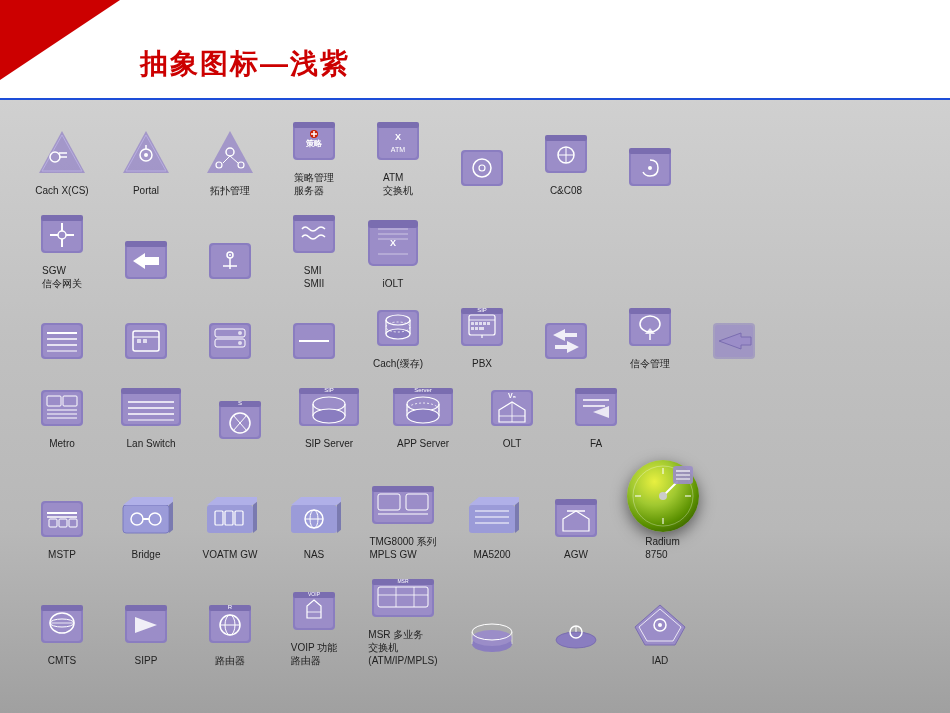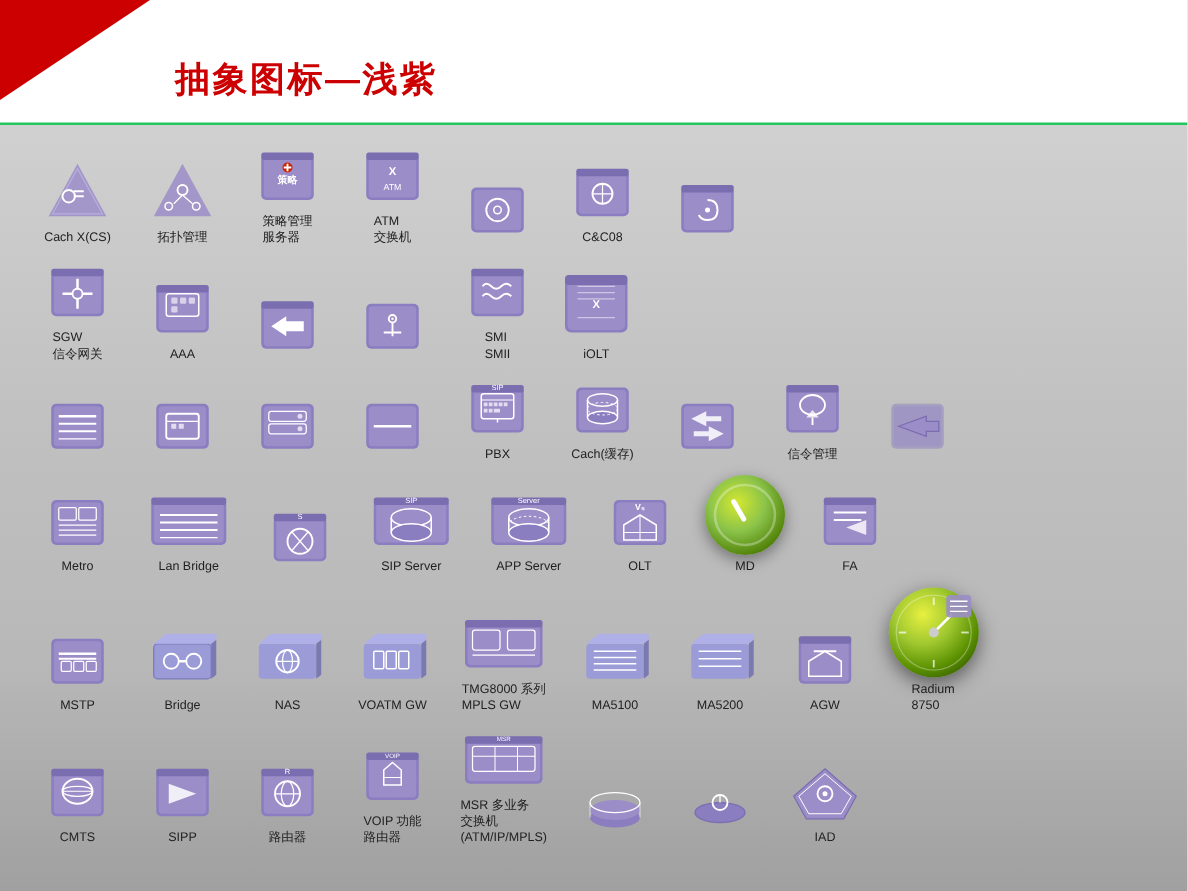--- a/index.html
+++ b/index.html
@@ -10,21 +10,21 @@
       font-family: Arial, "Microsoft YaHei", sans-serif;
       overflow: hidden;
       position: relative;
     }
 
     
     .header {
       background: white;
       height: 100px;
       position: relative;
-      border-bottom: 2px solid #22c55e;
+      border-bottom: 2px solid #1d4ed8;
     }
     .header-red-triangle {
       position: absolute;
       top: 0; left: 0;
       width: 120px; height: 80px;
       background: #cc0000;
       clip-path: polygon(0 0, 100% 0, 0 100%);
     }
     .header-title {
       position: absolute;
@@ -94,20 +94,30 @@
       <svg class="icon-svg" viewBox="0 0 54 54">
         <polygon points="27,4 50,46 4,46" fill="#9b8dc8" opacity="0.85"></polygon>
         <polygon points="27,8 47,44 7,44" fill="none" stroke="#b8aee0" stroke-width="1"></polygon>
         <circle cx="20" cy="30" r="5" fill="none" stroke="white" stroke-width="1.5"></circle>
         <line x1="24" y1="26" x2="32" y2="26" stroke="white" stroke-width="1.5"></line>
         <line x1="24" y1="30" x2="32" y2="30" stroke="white" stroke-width="1.5"></line>
       </svg>
       <div class="icon-label">Cach X(CS)</div>
     </div>
 
+    <div class="icon-item">
+      <svg class="icon-svg" viewBox="0 0 54 54">
+        <polygon points="27,4 50,46 4,46" fill="#9b8dc8" opacity="0.85"></polygon>
+        <polygon points="27,8 47,44 7,44" fill="none" stroke="#b8aee0" stroke-width="1"></polygon>
+        <circle cx="27" cy="28" r="6" fill="none" stroke="white" stroke-width="1.5"></circle>
+        <circle cx="27" cy="28" r="2" fill="white"></circle>
+        <line x1="27" y1="22" x2="27" y2="18" stroke="white" stroke-width="1.5"></line>
+      </svg>
+      <div class="icon-label">Portal</div>
+    </div>
 
     <div class="icon-item">
       <svg class="icon-svg" viewBox="0 0 54 54">
         <polygon points="27,4 50,46 4,46" fill="#9b8dc8" opacity="0.85"></polygon>
         <circle cx="27" cy="25" r="4" fill="none" stroke="white" stroke-width="1.5"></circle>
         <circle cx="16" cy="38" r="3" fill="none" stroke="white" stroke-width="1.2"></circle>
         <circle cx="38" cy="38" r="3" fill="none" stroke="white" stroke-width="1.2"></circle>
         <line x1="27" y1="29" x2="20" y2="36" stroke="white" stroke-width="1"></line>
         <line x1="27" y1="29" x2="35" y2="36" stroke="white" stroke-width="1"></line>
       </svg>
@@ -184,33 +194,20 @@
         <rect x="6" y="8" width="42" height="6" rx="2" fill="#7a6db0"></rect>
         <line x1="15" y1="28" x2="39" y2="28" stroke="white" stroke-width="2"></line>
         <line x1="27" y1="16" x2="27" y2="40" stroke="white" stroke-width="2"></line>
         <circle cx="27" cy="28" r="4" fill="#9b8dc8" stroke="white" stroke-width="1.5"></circle>
       </svg>
       <div class="icon-label">SGW
 信令网关</div>
     </div>
 
 
-    <div class="icon-item">
-      <svg class="icon-svg" viewBox="0 0 54 54">
-        <rect x="6" y="10" width="42" height="36" rx="4" fill="#8a7dc0"></rect>
-        <rect x="8" y="12" width="38" height="32" rx="3" fill="#9b8dc8"></rect>
-        <rect x="6" y="8" width="42" height="6" rx="2" fill="#7a6db0"></rect>
-        <rect x="14" y="15" width="26" height="18" rx="2" fill="none" stroke="white" stroke-width="1.2"></rect>
-        <rect x="18" y="18" width="5" height="5" rx="1" fill="white" opacity="0.6"></rect>
-        <rect x="25" y="18" width="5" height="5" rx="1" fill="white" opacity="0.6"></rect>
-        <rect x="32" y="18" width="5" height="5" rx="1" fill="white" opacity="0.6"></rect>
-        <rect x="18" y="25" width="5" height="5" rx="1" fill="white" opacity="0.6"></rect>
-      </svg>
-      <div class="icon-label">AAA</div>
-    </div>
 
     <div class="icon-item">
       <svg class="icon-svg" viewBox="0 0 54 54">
         <rect x="6" y="10" width="42" height="36" rx="4" fill="#8a7dc0"></rect>
         <rect x="8" y="12" width="38" height="32" rx="3" fill="#9b8dc8"></rect>
         <rect x="6" y="8" width="42" height="6" rx="2" fill="#7a6db0"></rect>
         <polyline points="14,28 26,20 26,24 40,24 40,32 26,32 26,36" fill="white"></polyline>
       </svg>
       <div class="icon-label"></div>
     </div>
@@ -295,20 +292,33 @@
       <div class="icon-label"></div>
     </div>
 
     <div class="icon-item">
       <svg class="icon-svg" viewBox="0 0 54 54">
         <rect x="6" y="10" width="42" height="36" rx="4" fill="#8a7dc0"></rect>
         <rect x="8" y="12" width="38" height="32" rx="3" fill="#9b8dc8"></rect>
         <line x1="12" y1="28" x2="42" y2="28" stroke="white" stroke-width="2"></line>
       </svg>
       <div class="icon-label"></div>
+    </div>
+
+    <div class="icon-item">
+      <svg class="icon-svg" viewBox="0 0 54 54">
+        <rect x="6" y="10" width="42" height="36" rx="4" fill="#8a7dc0"></rect>
+        <rect x="8" y="12" width="38" height="32" rx="3" fill="#9b8dc8"></rect>
+        <ellipse cx="27" cy="20" rx="12" ry="5" fill="none" stroke="white" stroke-width="1.2"></ellipse>
+        <line x1="15" y1="20" x2="15" y2="34" stroke="white" stroke-width="1.2"></line>
+        <line x1="39" y1="20" x2="39" y2="34" stroke="white" stroke-width="1.2"></line>
+        <ellipse cx="27" cy="34" rx="12" ry="5" fill="#8a7dc0" stroke="white" stroke-width="1.2"></ellipse>
+        <ellipse cx="27" cy="27" rx="12" ry="5" fill="none" stroke="white" stroke-width="0.8" stroke-dasharray="2,2"></ellipse>
+      </svg>
+      <div class="icon-label">Cach(缓存)</div>
     </div>
 
     <div class="icon-item">
       <svg class="icon-svg" viewBox="0 0 54 54">
         <rect x="6" y="10" width="42" height="36" rx="4" fill="#8a7dc0"></rect>
         <rect x="8" y="12" width="38" height="32" rx="3" fill="#9b8dc8"></rect>
         <rect x="6" y="8" width="42" height="6" rx="2" fill="#7a6db0"></rect>
         <text x="27" y="12" text-anchor="middle" fill="white" font-size="6">SIP</text>
         <rect x="14" y="15" width="26" height="20" rx="2" fill="none" stroke="white" stroke-width="1.2"></rect>
         <line x1="14" y1="20" x2="40" y2="20" stroke="white" stroke-width="0.8"></line>
@@ -322,33 +332,20 @@
         <rect x="24" y="27" width="5" height="3" fill="white" opacity="0.7"></rect>
         <line x1="27" y1="35" x2="27" y2="38" stroke="white" stroke-width="1.2"></line>
       </svg>
       <div class="icon-label">PBX</div>
     </div>
 
     <div class="icon-item">
       <svg class="icon-svg" viewBox="0 0 54 54">
         <rect x="6" y="10" width="42" height="36" rx="4" fill="#8a7dc0"></rect>
         <rect x="8" y="12" width="38" height="32" rx="3" fill="#9b8dc8"></rect>
-        <ellipse cx="27" cy="20" rx="12" ry="5" fill="none" stroke="white" stroke-width="1.2"></ellipse>
-        <line x1="15" y1="20" x2="15" y2="34" stroke="white" stroke-width="1.2"></line>
-        <line x1="39" y1="20" x2="39" y2="34" stroke="white" stroke-width="1.2"></line>
-        <ellipse cx="27" cy="34" rx="12" ry="5" fill="#8a7dc0" stroke="white" stroke-width="1.2"></ellipse>
-        <ellipse cx="27" cy="27" rx="12" ry="5" fill="none" stroke="white" stroke-width="0.8" stroke-dasharray="2,2"></ellipse>
-      </svg>
-      <div class="icon-label">Cach(缓存)</div>
-    </div>
-
-    <div class="icon-item">
-      <svg class="icon-svg" viewBox="0 0 54 54">
-        <rect x="6" y="10" width="42" height="36" rx="4" fill="#8a7dc0"></rect>
-        <rect x="8" y="12" width="38" height="32" rx="3" fill="#9b8dc8"></rect>
         <polygon points="14,22 26,16 26,20 38,20 38,24 26,24 26,28" fill="white" opacity="0.85"></polygon>
         <polygon points="40,34 28,40 28,36 16,36 16,32 28,32 28,28" fill="white" opacity="0.85"></polygon>
       </svg>
       <div class="icon-label"></div>
     </div>
 
     <div class="icon-item">
       <svg class="icon-svg" viewBox="0 0 54 54">
         <rect x="6" y="10" width="42" height="36" rx="4" fill="#8a7dc0"></rect>
         <rect x="8" y="12" width="38" height="32" rx="3" fill="#9b8dc8"></rect>
@@ -390,21 +387,21 @@
     <div class="icon-item" style="width:90px">
       <svg width="70" height="54" viewBox="0 0 70 54">
         <rect x="5" y="10" width="60" height="36" rx="4" fill="#8a7dc0"></rect>
         <rect x="7" y="12" width="56" height="32" rx="3" fill="#9b8dc8"></rect>
         <rect x="5" y="8" width="60" height="6" rx="2" fill="#7a6db0"></rect>
         <line x1="12" y1="22" x2="58" y2="22" stroke="white" stroke-width="1.5"></line>
         <line x1="12" y1="28" x2="58" y2="28" stroke="white" stroke-width="1.5"></line>
         <line x1="12" y1="34" x2="58" y2="34" stroke="white" stroke-width="1.5"></line>
         <line x1="12" y1="40" x2="58" y2="40" stroke="white" stroke-width="1"></line>
       </svg>
-      <div class="icon-label">Lan Bridge</div>
+      <div class="icon-label">Lan Switch</div>
     </div>
 
     <div class="icon-item">
       <svg class="icon-svg" viewBox="0 0 54 54">
         <rect x="6" y="10" width="42" height="36" rx="4" fill="#8a7dc0"></rect>
         <rect x="8" y="12" width="38" height="32" rx="3" fill="#9b8dc8"></rect>
         <rect x="6" y="8" width="42" height="6" rx="2" fill="#7a6db0"></rect>
         <text x="27" y="12" text-anchor="middle" fill="white" font-size="6">S</text>
         <circle cx="27" cy="30" r="10" fill="none" stroke="white" stroke-width="1.5"></circle>
         <line x1="20" y1="22" x2="34" y2="38" stroke="white" stroke-width="1"></line>
@@ -447,27 +444,20 @@
         <rect x="6" y="10" width="42" height="36" rx="4" fill="#8a7dc0"></rect>
         <rect x="8" y="12" width="38" height="32" rx="3" fill="#9b8dc8"></rect>
         <text x="27" y="18" text-anchor="middle" fill="white" font-size="7" font-weight="bold">V₅</text>
         <polygon points="14,30 27,22 40,30 40,42 14,42" fill="none" stroke="white" stroke-width="1.2"></polygon>
         <line x1="27" y1="22" x2="27" y2="42" stroke="white" stroke-width="0.8"></line>
         <line x1="14" y1="36" x2="40" y2="36" stroke="white" stroke-width="0.8"></line>
       </svg>
       <div class="icon-label">OLT</div>
     </div>
 
-    <div class="icon-item">
-      <div style="width:64px;height:64px;border-radius:50%;background:radial-gradient(circle at 40% 35%,#d4e830,#8bc34a 40%,#4a7a00 80%,#2d5000);display:flex;align-items:center;justify-content:center;box-shadow:0 4px 12px rgba(0,0,0,0.4);position:relative;">
-        <div style="position:absolute;width:50px;height:50px;border-radius:50%;background:transparent;border:2px solid rgba(255,255,255,0.3);"></div>
-        <div style="width:4px;height:20px;background:white;border-radius:2px;transform:rotate(-30deg);transform-origin:bottom center;margin-top:-10px;"></div>
-      </div>
-      <div class="icon-label">MD</div>
-    </div>
 
     <div class="icon-item">
       <svg class="icon-svg" viewBox="0 0 54 54">
         <rect x="6" y="10" width="42" height="36" rx="4" fill="#8a7dc0"></rect>
         <rect x="8" y="12" width="38" height="32" rx="3" fill="#9b8dc8"></rect>
         <rect x="6" y="8" width="42" height="6" rx="2" fill="#7a6db0"></rect>
         <line x1="14" y1="20" x2="40" y2="20" stroke="white" stroke-width="1.5"></line>
         <line x1="14" y1="26" x2="36" y2="26" stroke="white" stroke-width="1.5"></line>
         <polygon points="24,32 40,26 40,38" fill="white" opacity="0.8"></polygon>
       </svg>
@@ -498,71 +488,59 @@
 
         <polygon points="4,14 14,6 60,6 50,14" fill="#b0b0e8"></polygon>
 
         <polygon points="50,14 60,6 60,34 50,42" fill="#7a7ab0"></polygon>
 
         <circle cx="18" cy="28" r="6" fill="none" stroke="white" stroke-width="1.5"></circle>
         <circle cx="36" cy="28" r="6" fill="none" stroke="white" stroke-width="1.5"></circle>
         <line x1="24" y1="28" x2="30" y2="28" stroke="white" stroke-width="2"></line>
       </svg>
       <div class="icon-label">Bridge</div>
+    </div>
+
+    <div class="icon-item">
+      <svg class="icon-svg" viewBox="0 0 54 54">
+        <rect x="4" y="14" width="46" height="28" rx="3" fill="#9b9bd8"></rect>
+        <polygon points="4,14 14,6 60,6 50,14" fill="#b0b0e8"></polygon>
+        <polygon points="50,14 60,6 60,34 50,42" fill="#7a7ab0"></polygon>
+        <rect x="12" y="20" width="8" height="14" rx="1" fill="none" stroke="white" stroke-width="1.2"></rect>
+        <rect x="22" y="20" width="8" height="14" rx="1" fill="none" stroke="white" stroke-width="1.2"></rect>
+        <rect x="32" y="20" width="8" height="14" rx="1" fill="none" stroke="white" stroke-width="1.2"></rect>
+      </svg>
+      <div class="icon-label">VOATM GW</div>
     </div>
 
     <div class="icon-item">
       <svg class="icon-svg" viewBox="0 0 54 54">
         <rect x="4" y="14" width="46" height="28" rx="3" fill="#9b9bd8"></rect>
         <polygon points="4,14 14,6 60,6 50,14" fill="#b0b0e8"></polygon>
         <polygon points="50,14 60,6 60,34 50,42" fill="#7a7ab0"></polygon>
         <circle cx="27" cy="28" r="9" fill="none" stroke="white" stroke-width="1.5"></circle>
         <line x1="18" y1="28" x2="36" y2="28" stroke="white" stroke-width="1"></line>
         <ellipse cx="27" cy="28" rx="4" ry="9" fill="none" stroke="white" stroke-width="1"></ellipse>
       </svg>
       <div class="icon-label">NAS</div>
-    </div>
-
-    <div class="icon-item">
-      <svg class="icon-svg" viewBox="0 0 54 54">
-        <rect x="4" y="14" width="46" height="28" rx="3" fill="#9b9bd8"></rect>
-        <polygon points="4,14 14,6 60,6 50,14" fill="#b0b0e8"></polygon>
-        <polygon points="50,14 60,6 60,34 50,42" fill="#7a7ab0"></polygon>
-        <rect x="12" y="20" width="8" height="14" rx="1" fill="none" stroke="white" stroke-width="1.2"></rect>
-        <rect x="22" y="20" width="8" height="14" rx="1" fill="none" stroke="white" stroke-width="1.2"></rect>
-        <rect x="32" y="20" width="8" height="14" rx="1" fill="none" stroke="white" stroke-width="1.2"></rect>
-      </svg>
-      <div class="icon-label">VOATM GW</div>
     </div>
 
     <div class="icon-item" style="width:90px">
       <svg width="70" height="54" viewBox="0 0 70 54">
         <rect x="4" y="10" width="62" height="36" rx="4" fill="#8a7dc0"></rect>
         <rect x="6" y="12" width="58" height="32" rx="3" fill="#9b8dc8"></rect>
         <rect x="4" y="8" width="62" height="6" rx="2" fill="#7a6db0"></rect>
         <rect x="10" y="16" width="22" height="16" rx="2" fill="none" stroke="white" stroke-width="1"></rect>
         <rect x="38" y="16" width="22" height="16" rx="2" fill="none" stroke="white" stroke-width="1"></rect>
         <line x1="10" y1="36" x2="60" y2="36" stroke="white" stroke-width="1"></line>
       </svg>
       <div class="icon-label">TMG8000 系列
 MPLS GW</div>
     </div>
 
-    <div class="icon-item">
-      <svg class="icon-svg" viewBox="0 0 54 54">
-        <rect x="4" y="14" width="46" height="28" rx="3" fill="#9b9bd8"></rect>
-        <polygon points="4,14 14,6 60,6 50,14" fill="#b0b0e8"></polygon>
-        <polygon points="50,14 60,6 60,34 50,42" fill="#7a7ab0"></polygon>
-        <line x1="10" y1="20" x2="44" y2="20" stroke="white" stroke-width="1.2"></line>
-        <line x1="10" y1="25" x2="44" y2="25" stroke="white" stroke-width="1.2"></line>
-        <line x1="10" y1="30" x2="44" y2="30" stroke="white" stroke-width="1.2"></line>
-        <line x1="10" y1="35" x2="44" y2="35" stroke="white" stroke-width="1.2"></line>
-      </svg>
-      <div class="icon-label">MA5100</div>
-    </div>
 
     <div class="icon-item">
       <svg class="icon-svg" viewBox="0 0 54 54">
         <rect x="4" y="14" width="46" height="28" rx="3" fill="#9b9bd8"></rect>
         <polygon points="4,14 14,6 60,6 50,14" fill="#b0b0e8"></polygon>
         <polygon points="50,14 60,6 60,34 50,42" fill="#7a7ab0"></polygon>
         <line x1="10" y1="20" x2="44" y2="20" stroke="white" stroke-width="1.2"></line>
         <line x1="10" y1="26" x2="44" y2="26" stroke="white" stroke-width="1.2"></line>
         <line x1="10" y1="32" x2="44" y2="32" stroke="white" stroke-width="1.2"></line>
       </svg>

